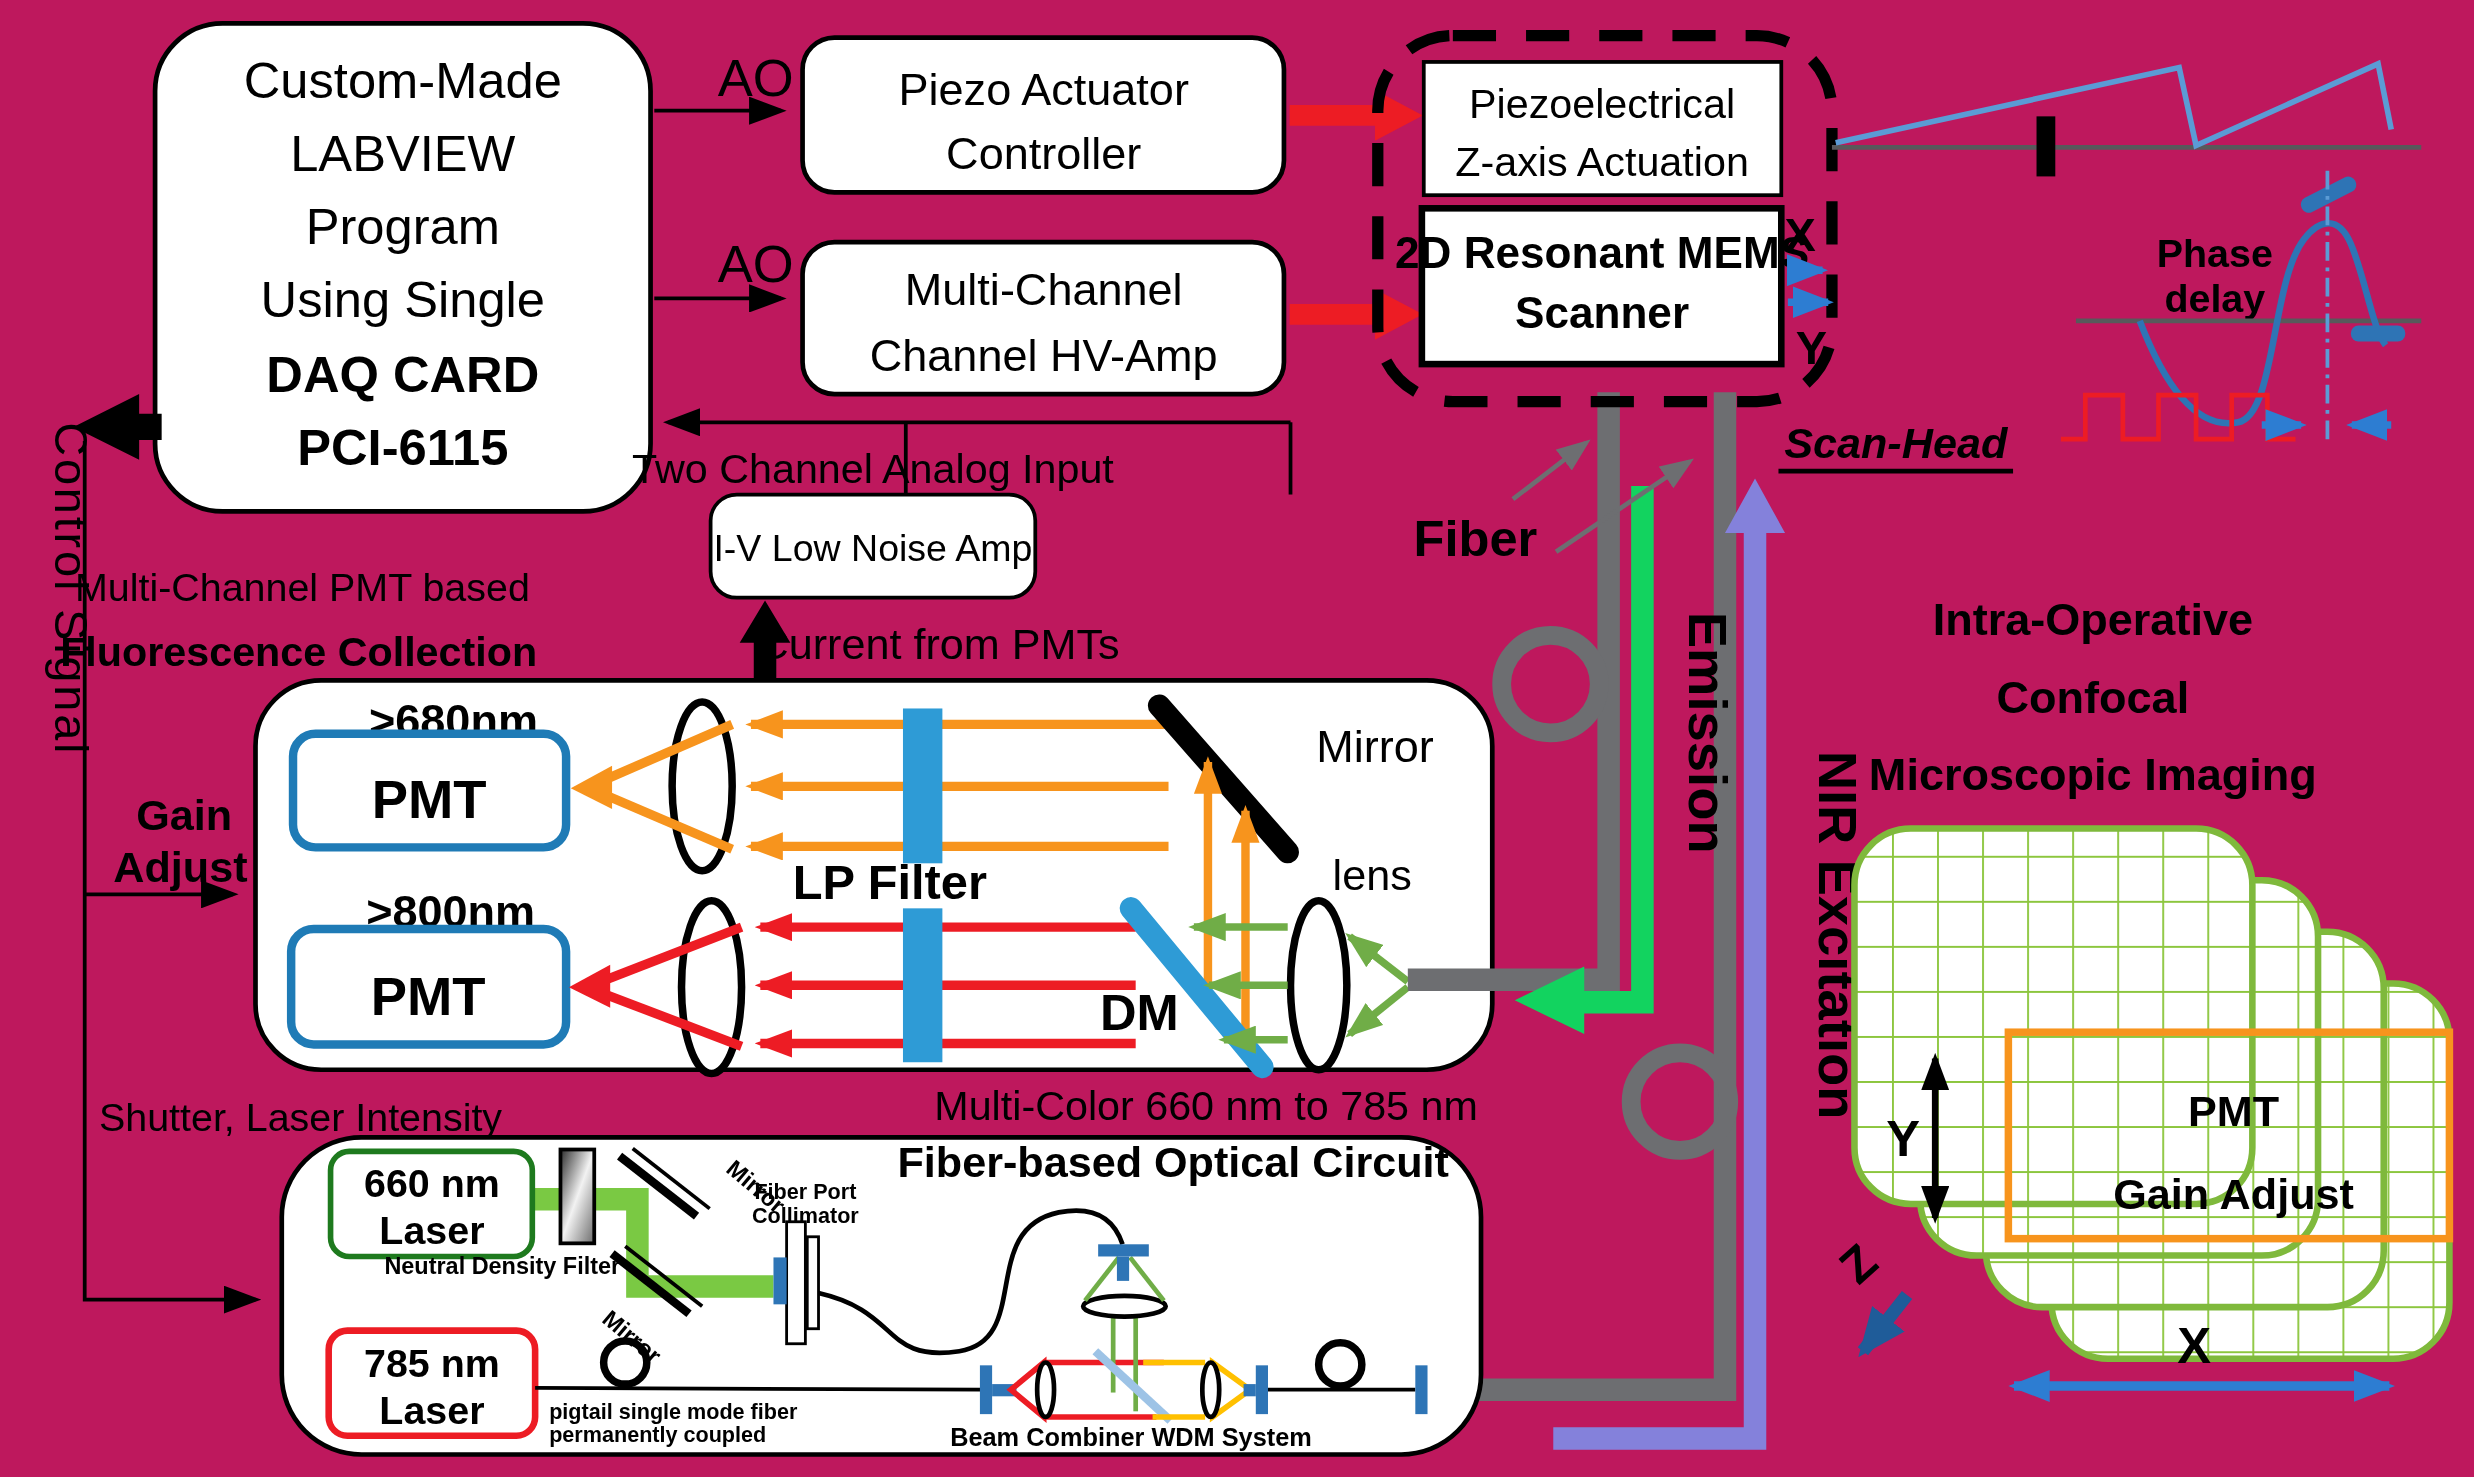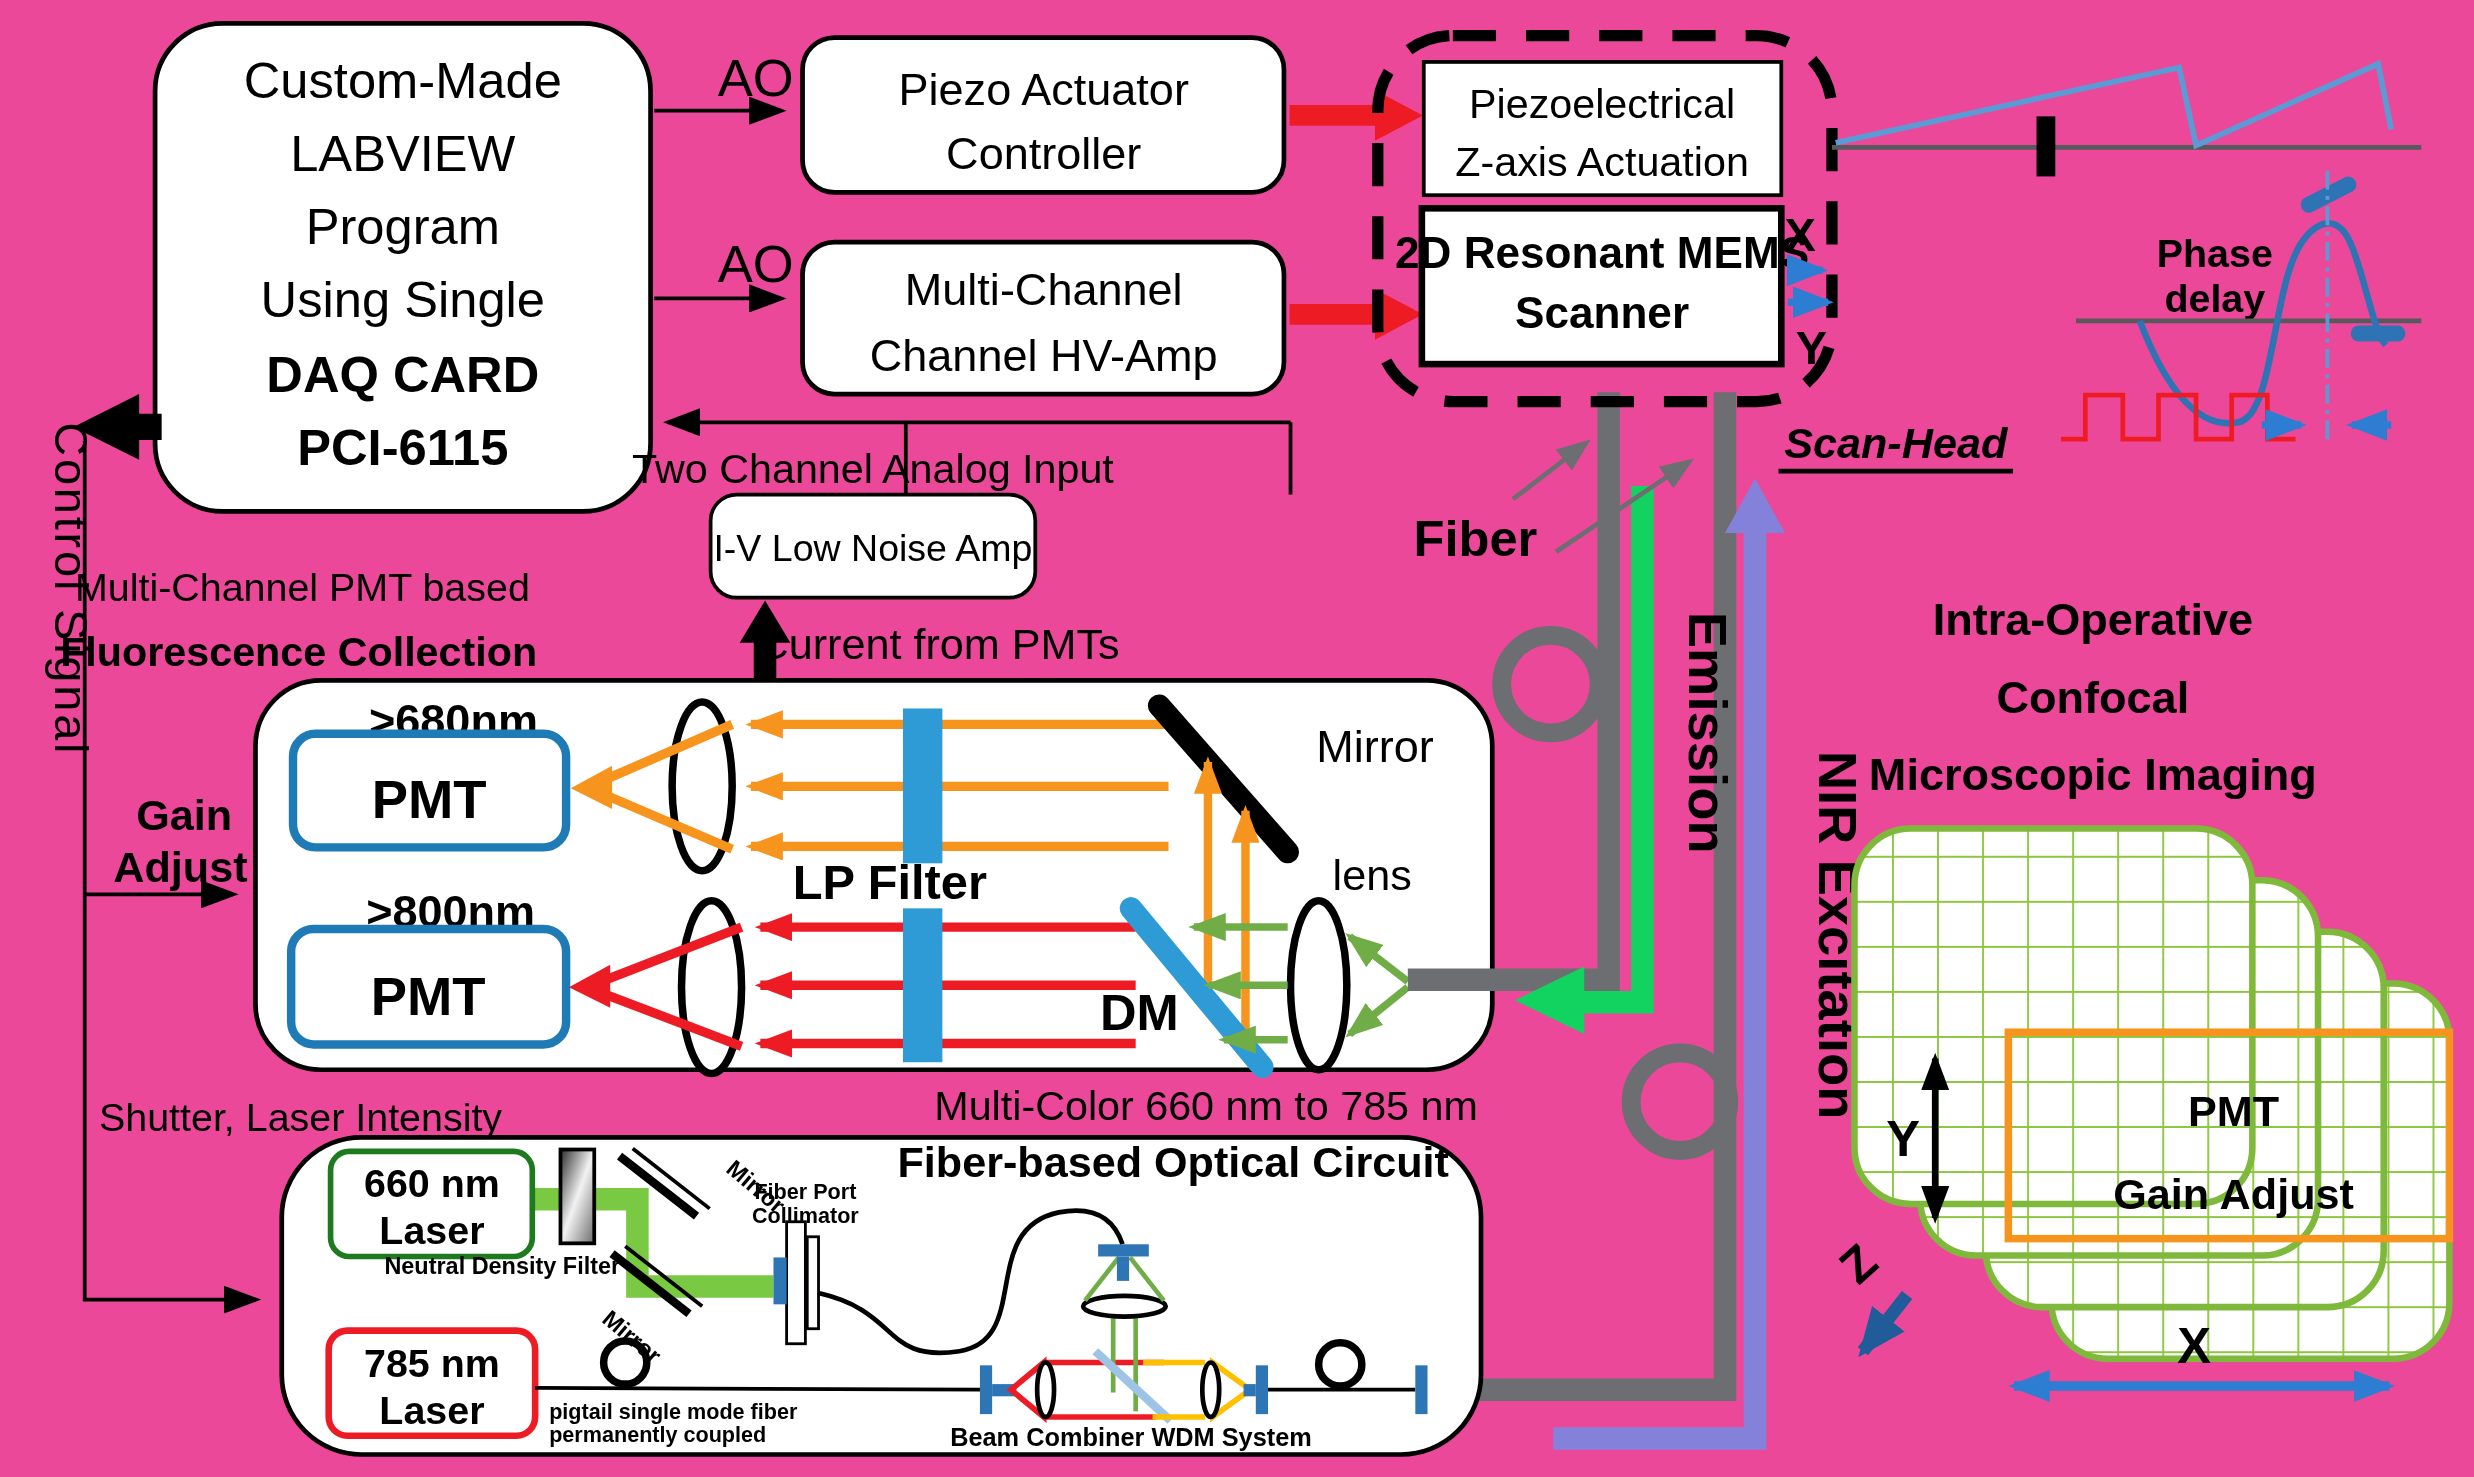--- a/index.html
+++ b/index.html
@@ -1,16 +1,16 @@
 <!DOCTYPE html>
 <html style="font-size:15px"><head>
 <meta charset="utf-8">
 <style>
   html,body{margin:0;padding:0;background:#ffffff;}
-  .stage{position:relative;width:2475px;height:1477px;background:#ec4899;
+  .stage{position:relative;width:2475px;height:1477px;background:#be185d;
          font-family:"Liberation Sans",sans-serif;}
   svg{position:absolute;left:0;top:0;}
   text{font-family:"Liberation Sans",sans-serif;fill:#000;}
   .b{font-weight:bold;}
   .i{font-style:italic;}
 </style>
 </head>
 <body>
 
 <div class="stage">

